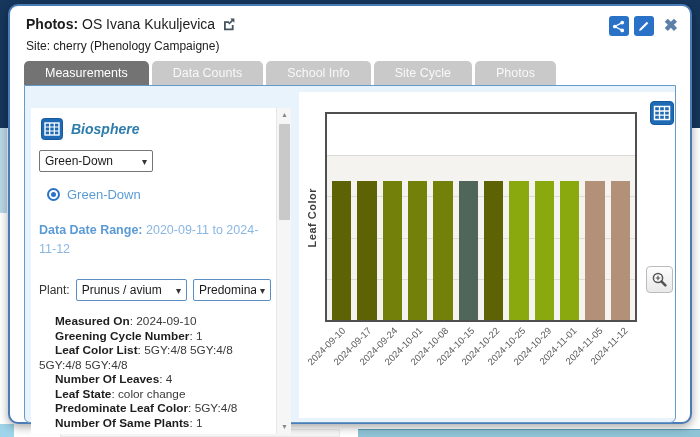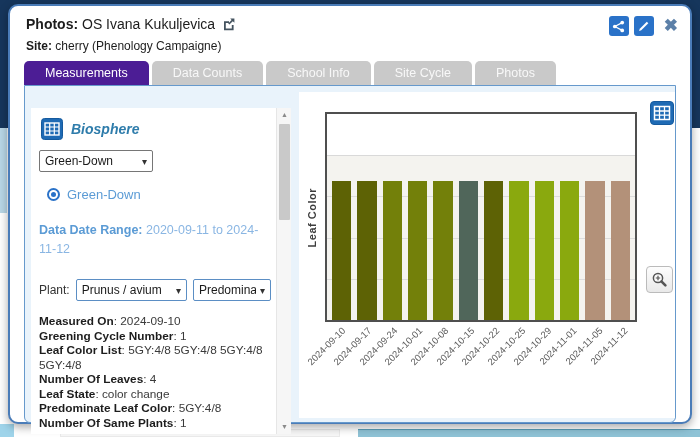--- a/index.html
+++ b/index.html
@@ -10,29 +10,29 @@
   .bg-frag-b { position:absolute; left:60px; top:429px; width:280px; height:8px; border:1px solid #d9d9d9; opacity:.55; background:#f2f2f2; }
   .bg-frag-teal { position:absolute; left:358px; top:429px; width:342px; height:8px; background:#8fc3d6; border-top:1px solid #5c9fb8; }
 
   .dialog { position:absolute; left:8px; top:4px; width:684px; height:420px; background:#ffffff;
             border:2px solid #4a7cb8; border-radius:10px; box-shadow:0 3px 10px rgba(0,0,0,.35); }
 
   .hdr { position:relative; padding:10px 14px 0 16px; }
   .hdr-line1 { font-size:14px; color:#1c1c1c; margin-bottom:7px; display:flex; align-items:center; gap:6px; }
   .hdr-line1 b { font-weight:bold; }
   .hdr-line2 { font-size:12px; color:#1c1c1c; }
-  .hdr-line2 b { font-weight:bold;margin-top:36px; }
+  .hdr-line2 b { font-weight:normal;margin-top:36px; }
   .hdr-actions { position:absolute; right:12px; top:10px; display:flex; align-items:center; gap:5px; }
   .icon-btn { width:20px; height:20px; background:#2a72c8; border-radius:3px; display:flex; align-items:center; justify-content:center; cursor:pointer; }
   .close-x { font-size:17px; font-weight:bold; color:#5c80a8; margin-left:5px; cursor:pointer; line-height:20px; }
 
   .tabs { display:flex; gap:3px; margin:8px 0 0 14px; align-items:flex-end; }
   .tab { height:24px; line-height:24px; padding:0 21px; background:#c9c9c9; color:#f8f8f8;
          font-size:12.5px; border-radius:5px 5px 0 0; cursor:pointer; white-space:nowrap; }
-  .tab.active { background:#4c1d95; color:#ffffff; }
+  .tab.active { background:#737373; color:#ffffff; }
 
   .content { position:relative; margin:0 14px; height:338px; background:#e9f3fb;
              border:1px solid #6699cc; border-radius:0 0 6px 6px; }
 
   .left-panel { position:absolute; left:6px; top:22px; width:260px; height:326px; background:#ffffff; overflow:hidden; }
   .lp-inner { padding:6px 20px 0 8px; }
 
   .bio-row { display:flex; align-items:center; gap:8px; margin:4px 0 0 2px; }
   .bio-title { font-size:14px; font-weight:bold; font-style:italic; color:#2e7cab; }
 
@@ -48,21 +48,21 @@
 
   .daterange { margin-top:19px; width:236px; font-size:12.5px; line-height:19px; color:#8ab6e3; }
   .daterange b { color:#5b9bd5; font-weight:bold; }
 
   .plant-row { margin-top:20px; display:flex; align-items:center; gap:6px; font-size:12px; color:#333; }
   .plant-select { width:118px; border-color:#5b8ec4; }
   .plant-select2 { width:78px; border-color:#5b8ec4; }
   .plant-select2 .sel-val { overflow:hidden; white-space:nowrap; }
 
   .measure-block { margin-top:13px; font-size:11.8px; line-height:14.5px; color:#3a3a3a; width:234px; }
-  .measure-block b { color:#1d1d1d; }
+  .measure-block b { color:#1d1d1d;margin-left:16px; }
 
   .scrollbar { position:absolute; right:0; top:0; width:15px; height:326px; background:#f6f6f6; border-left:1px solid #e6e6e6; }
   .sb-arrow { position:absolute; left:0; width:15px; height:14px; font-size:7px; color:#8a8a8a; text-align:center; line-height:14px; cursor:pointer; }
   .sb-up { top:0; }
   .sb-down { bottom:0; }
   .sb-thumb { position:absolute; left:2px; top:16px; width:11px; height:96px; background:#c9c9c9; border-radius:1px; cursor:pointer; }
 
   .right-panel { position:absolute; left:274px; top:6px; width:376px; height:326px; background:#ffffff; }
 
   .ylabel { position:absolute; left:7px; top:96px; writing-mode:vertical-rl; transform:rotate(180deg);

